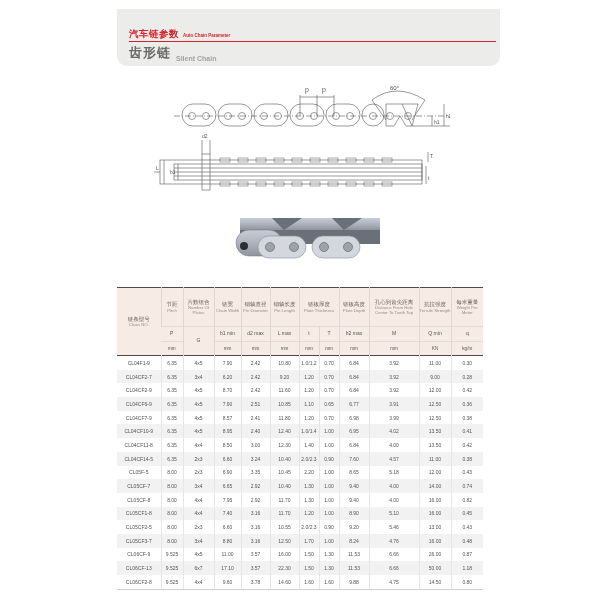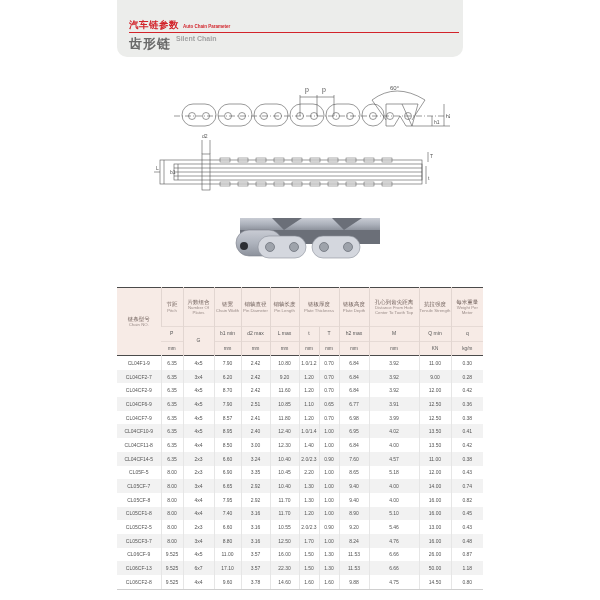--- a/index.html
+++ b/index.html
@@ -1,23 +1,23 @@
 <!DOCTYPE html>
 <html><head>
 <meta charset="utf-8">
 <style>
   html, body { margin:0; padding:0; background:#ffffff; }
   body { width:600px; height:600px; position:relative; overflow:hidden; font-family:"DejaVu Sans", sans-serif; color:#444; }
 
-  .header-panel { position:absolute; left:117px; top:0; width:346px; height:57px; background:#ecedeb; border-bottom-left-radius:10px; border-bottom-right-radius:10px; }
+  .header-panel { position:absolute; left:117px; top:9px; width:383px; height:57px; background:#ecedeb; border-bottom-left-radius:10px; border-bottom-right-radius:10px; }
   .header-top { position:absolute; left:12px; top:19px; display:flex; align-items:baseline; }
   .header-cn { font-size:9.5px; font-weight:bold; color:#d2232a; letter-spacing:0.5px; }
   .header-en { font-size:4.5px; font-weight:bold; color:#d2232a; margin-left:4px; font-family:"Liberation Sans", sans-serif; }
   .header-rule { position:absolute; left:12px; right:4px; top:32px; height:1px; background:#d2232a; }
-  .header-bottom { position:absolute; left:12px; top:35px; display:flex; align-items:flex-start; }
+  .header-bottom { position:absolute; left:12px; top:35px; display:flex; align-items:flex-end; }
   .title-cn { font-size:13px; font-weight:bold; color:#6a6a6a; letter-spacing:1px; }
   .title-en { font-size:7px; font-weight:bold; color:#a2a2a2; margin-left:5px; font-family:"Liberation Sans", sans-serif; }
 
   .drawing { position:absolute; left:150px; top:80px; width:300px; height:120px; }
   .photo { position:absolute; left:232px; top:208px; width:148px; height:54px; }
 
   .table-wrap { position:absolute; left:117px; top:287px; width:366px; }
   table { border-collapse:collapse; width:366px; table-layout:fixed; font-family:"Liberation Sans", sans-serif; }
   thead th { background:#f7ebe6; font-weight:normal; color:#555; font-size:4.6px; line-height:5.5px; padding:0; text-align:center; border-left:1px solid #e2d6d1; vertical-align:middle; }
   thead tr.r1 th { height:38px; }

